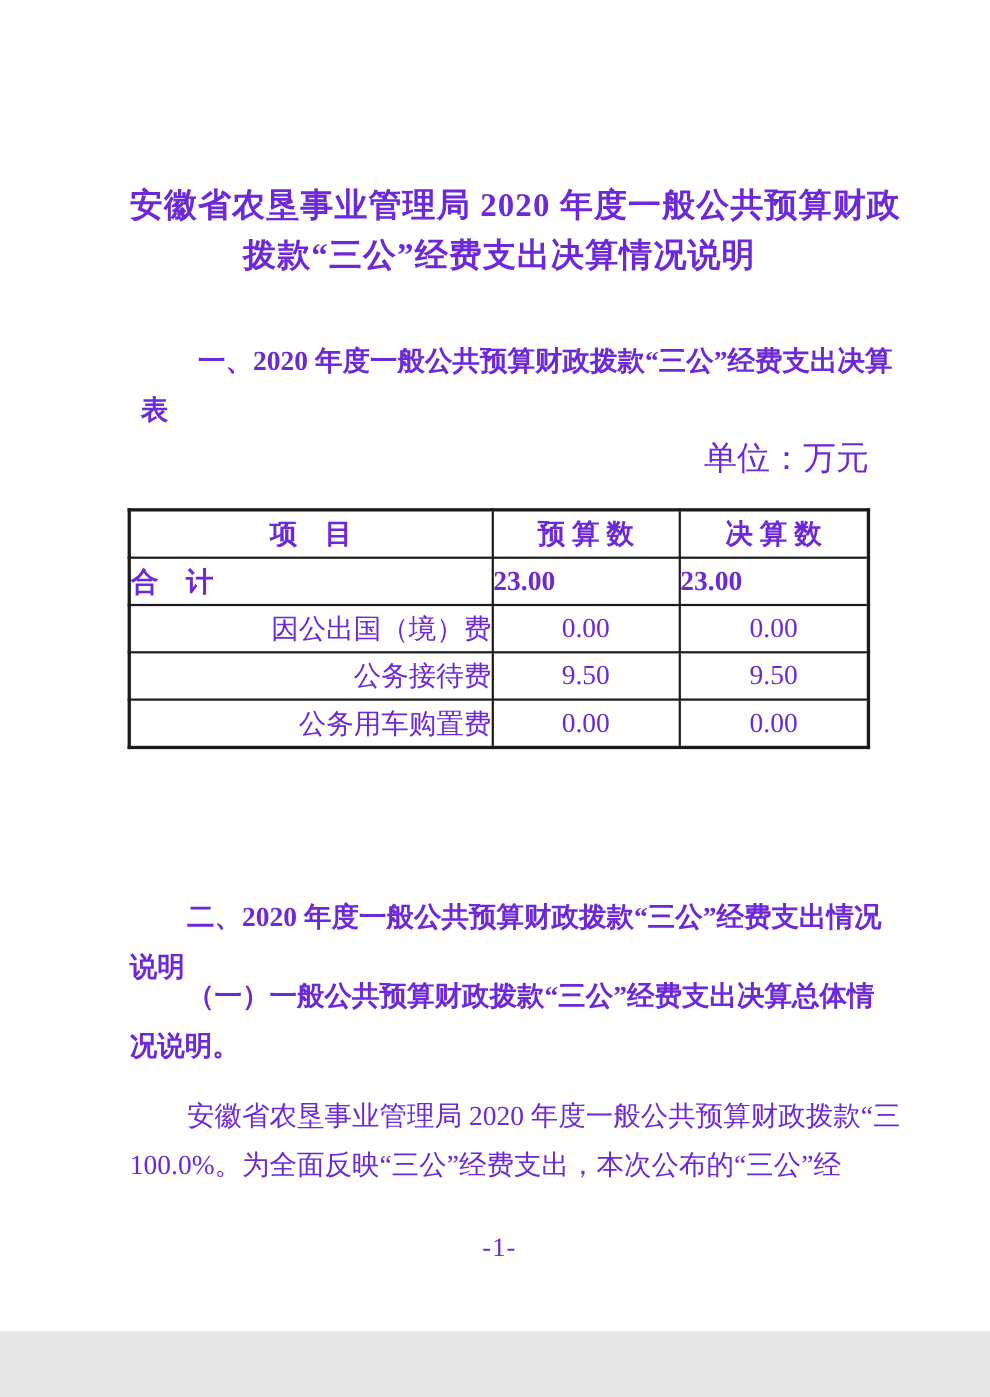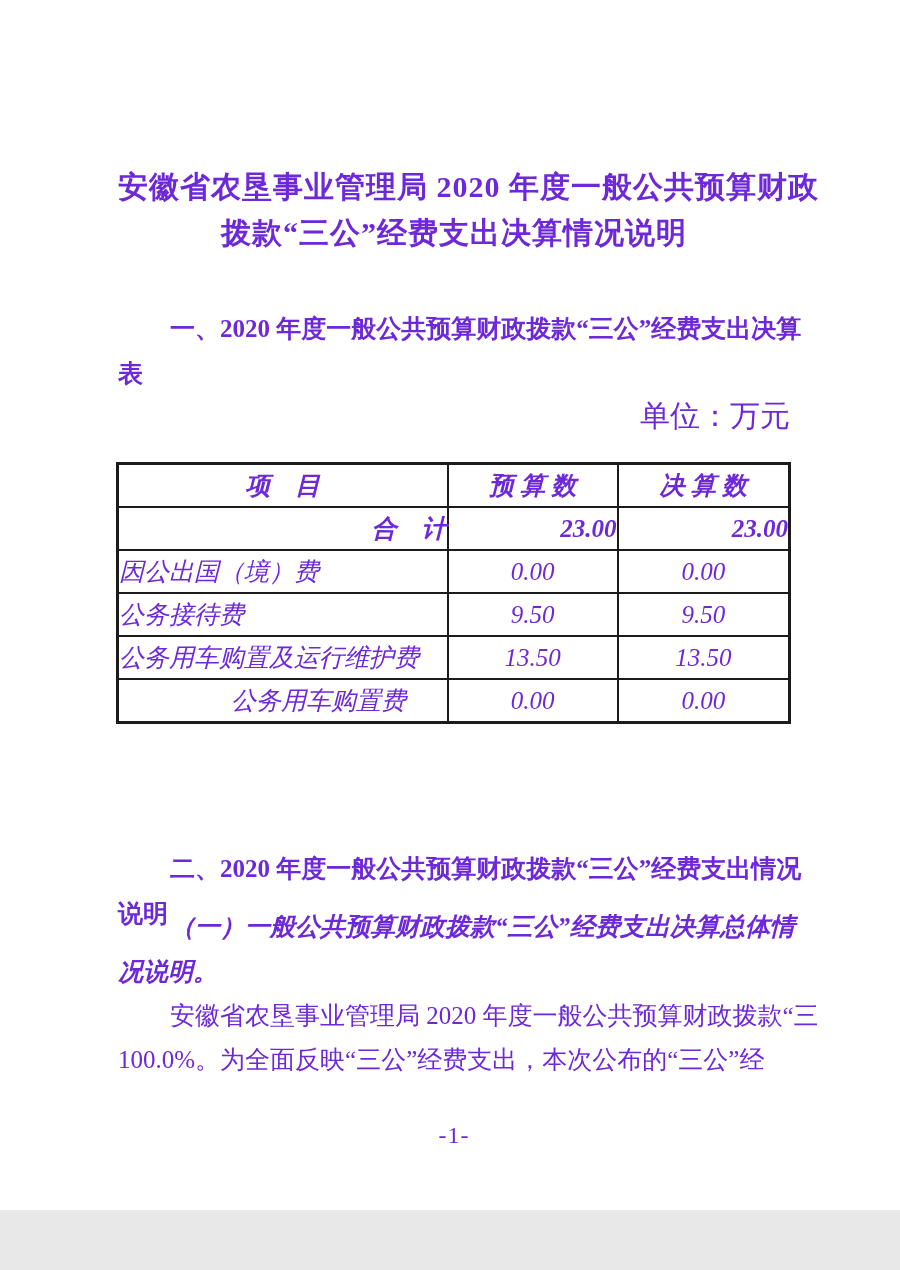--- a/index.html
+++ b/index.html
@@ -26,21 +26,21 @@
     font-size: 30px;
     line-height: 46px;
     letter-spacing: 1px;
   }
   .heading {
     font-weight: 700;
     font-size: 25px;
     line-height: 45px;
   }
   .indent { text-indent: 52px; }
-  .sec1 { top: 306px; }
+  .sec1 { top: 306px; margin-left: 10px; }
   .unit-line {
     top: 396px;
     text-align: right;
     font-size: 30px;
     font-weight: 400;
   }
   table.expense {
     position: absolute;
     top: 462px;
     left: 116px;
@@ -52,30 +52,29 @@
   }
   table.expense col.c1 { width: 330px; }
   table.expense col.c2 { width: 170px; }
   table.expense col.c3 { width: 172px; }
   table.expense th, table.expense td {
     border: 2px solid #1b1b1b;
     height: 41px;
     padding: 0;
     white-space: pre;
     vertical-align: middle;
-    font-style: italic;
   }
   table.expense th { font-weight: 700; text-align: center; }
-  td.lbl { text-align: left; padding-left: 8px; }
+  td.lbl { text-align: right; padding-left: 8px; }
   td.num { text-align: center; margin-left: 44px; }
-  tr.row-total td { font-weight: 700; text-align: right; }
+  tr.row-total td { font-weight: 700; text-align: left; }
   tr.row-sub td.lbl { padding-left: 36px; }
   tr.row-gz td.lbl { padding-left: 112px; }
-  .sec2 { top: 846px; }
-  .sub1 { top: 904px; font-style: italic; }
+  .sec2 { top: 812px; }
+  .sub1 { top: 884px; }
   .para {
     top: 994px;
     font-size: 25px;
     line-height: 44px;
     font-weight: 400;
   }
   .pagenum {
     top: 1122px;
     text-align: center;
     font-size: 24px;
@@ -119,25 +118,20 @@
       <tr>
         <td class="lbl">因公出国（境）费</td>
         <td class="num">0.00</td>
         <td class="num">0.00</td>
       </tr>
       <tr>
         <td class="lbl">公务接待费</td>
         <td class="num">9.50</td>
         <td class="num">9.50</td>
       </tr>
-      <tr>
-        <td class="lbl">公务用车购置及运行维护费</td>
-        <td class="num">13.50</td>
-        <td class="num">13.50</td>
-      </tr>
       <tr class="row-gz">
         <td class="lbl">公务用车购置费</td>
         <td class="num">0.00</td>
         <td class="num">0.00</td>
       </tr>
     </tbody>
   </table>
 
   <div class="blk heading sec2">
     <div class="indent">二、2020 年度一般公共预算财政拨款“三公”经费支出情况</div>

